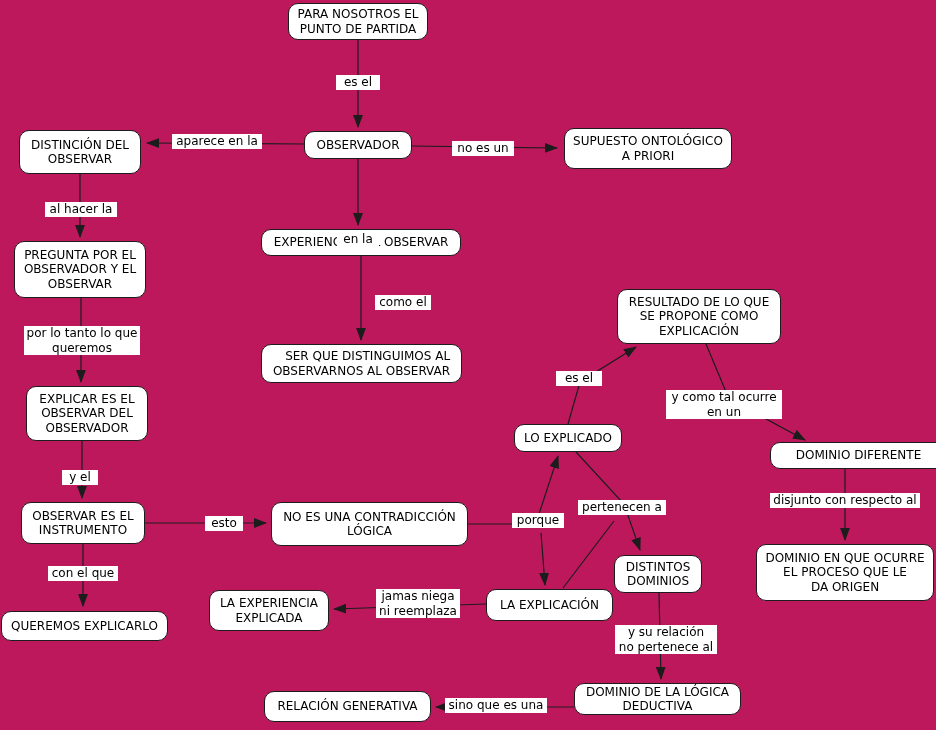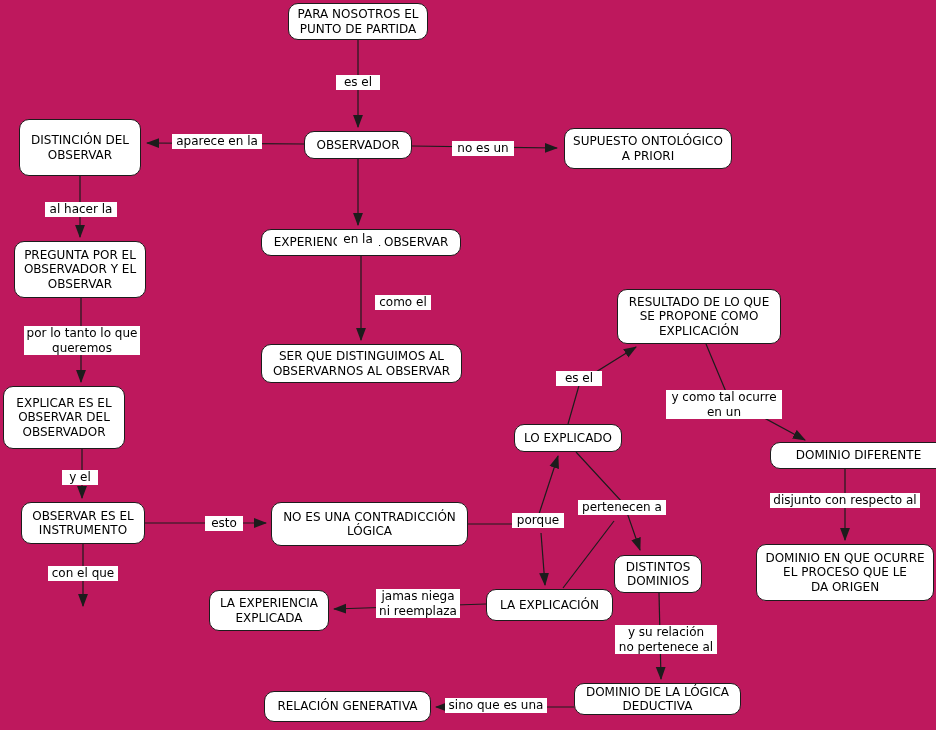--- a/index.html
+++ b/index.html
@@ -83,51 +83,52 @@
     <line x1="845" y1="469" x2="845" y2="540" marker-end="url(#arrow)"></line>
     <polyline points="576,452 624,504 640,550" marker-end="url(#arrow)"></polyline>
     <line x1="563" y1="588" x2="614" y2="521"></line>
     <line x1="486" y1="604" x2="334" y2="609" marker-end="url(#arrow)"></line>
     <line x1="659" y1="593" x2="661" y2="679" marker-end="url(#arrow)"></line>
     <line x1="574" y1="707" x2="436" y2="707" marker-end="url(#arrow)"></line>
   </svg>
 
   <div class="concept" style="left:288px; top:3px; width:140px; height:37px;">PARA NOSOTROS EL
 PUNTO DE PARTIDA</div>
-  <div class="concept" style="left:19px; top:119px; width:122px; height:57px;">DISTINCIÓN DEL
+  <div class="concept" style="left:19px; top:130px; width:122px; height:44px;">DISTINCIÓN DEL
 OBSERVAR</div>
   <div class="concept" style="left:304px; top:131px; width:108px; height:28px;">OBSERVADOR</div>
   <div class="concept" style="left:564px; top:128px; width:168px; height:41px;">SUPUESTO ONTOLÓGICO
 A PRIORI</div>
   <div class="concept" style="left:261px; top:229px; width:200px; height:27px;">EXPERIENCIA DEL OBSERVAR</div>
   <div class="concept" style="left:14px; top:241px; width:132px; height:57px;">PREGUNTA POR EL
 OBSERVADOR Y EL
 OBSERVAR</div>
-  <div class="concept" style="left:261px; top:344px; width:201px; height:39px;">SER QUE DISTINGUIMOS AL
+  <div class="concept" style="left:261px; top:344px; width:201px; height:39px;text-align:right;">SER QUE DISTINGUIMOS AL
 OBSERVARNOS AL OBSERVAR</div>
-  <div class="concept" style="left:3px; top:386px; width:122px; height:63px;">EXPLICAR ES EL
+  <div class="concept" style="left:26px; top:386px; width:122px; height:55px;">EXPLICAR ES EL
 OBSERVAR DEL
 OBSERVADOR</div>
   <div class="concept" style="left:617px; top:289px; width:164px; height:55px;">RESULTADO DE LO QUE
 SE PROPONE COMO
 EXPLICACIÓN</div>
   <div class="concept" style="left:514px; top:424px; width:108px; height:28px;">LO EXPLICADO</div>
   <div class="concept" style="left:770px; top:442px; width:177px; height:27px;">DOMINIO DIFERENTE</div>
   <div class="concept" style="left:21px; top:502px; width:124px; height:42px;">OBSERVAR ES EL
 INSTRUMENTO</div>
   <div class="concept" style="left:271px; top:502px; width:197px; height:44px;">NO ES UNA CONTRADICCIÓN
 LÓGICA</div>
   <div class="concept" style="left:756px; top:544px; width:178px; height:57px;">DOMINIO EN QUE OCURRE
 EL PROCESO QUE LE
 DA ORIGEN</div>
   <div class="concept" style="left:614px; top:555px; width:88px; height:38px;">DISTINTOS
 DOMINIOS</div>
   <div class="concept" style="left:486px; top:589px; width:127px; height:32px;">LA EXPLICACIÓN</div>
   <div class="concept" style="left:209px; top:590px; width:120px; height:41px;">LA EXPERIENCIA
 EXPLICADA</div>
+  <div class="concept" style="left:1px; top:611px; width:167px; height:30px;">QUEREMOS EXPLICARLO</div>
   <div class="concept" style="left:574px; top:683px; width:167px; height:32px;">DOMINIO DE LA LÓGICA
 DEDUCTIVA</div>
   <div class="concept" style="left:264px; top:691px; width:167px; height:31px;">RELACIÓN GENERATIVA</div>
 
   <div class="link-label" style="left:336px; top:75px; width:44px;">es el</div>
   <div class="link-label" style="left:172px; top:134px; width:90px;">aparece en la</div>
   <div class="link-label" style="left:452px; top:141px; width:62px;">no es un</div>
   <div class="link-label" style="left:337px; top:185px; width:42px;margin-top:47px;">en la</div>
   <div class="link-label" style="left:45px; top:202px; width:72px;">al hacer la</div>
   <div class="link-label" style="left:332px; top:295px; width:56px;margin-left:43px;">como el</div>

